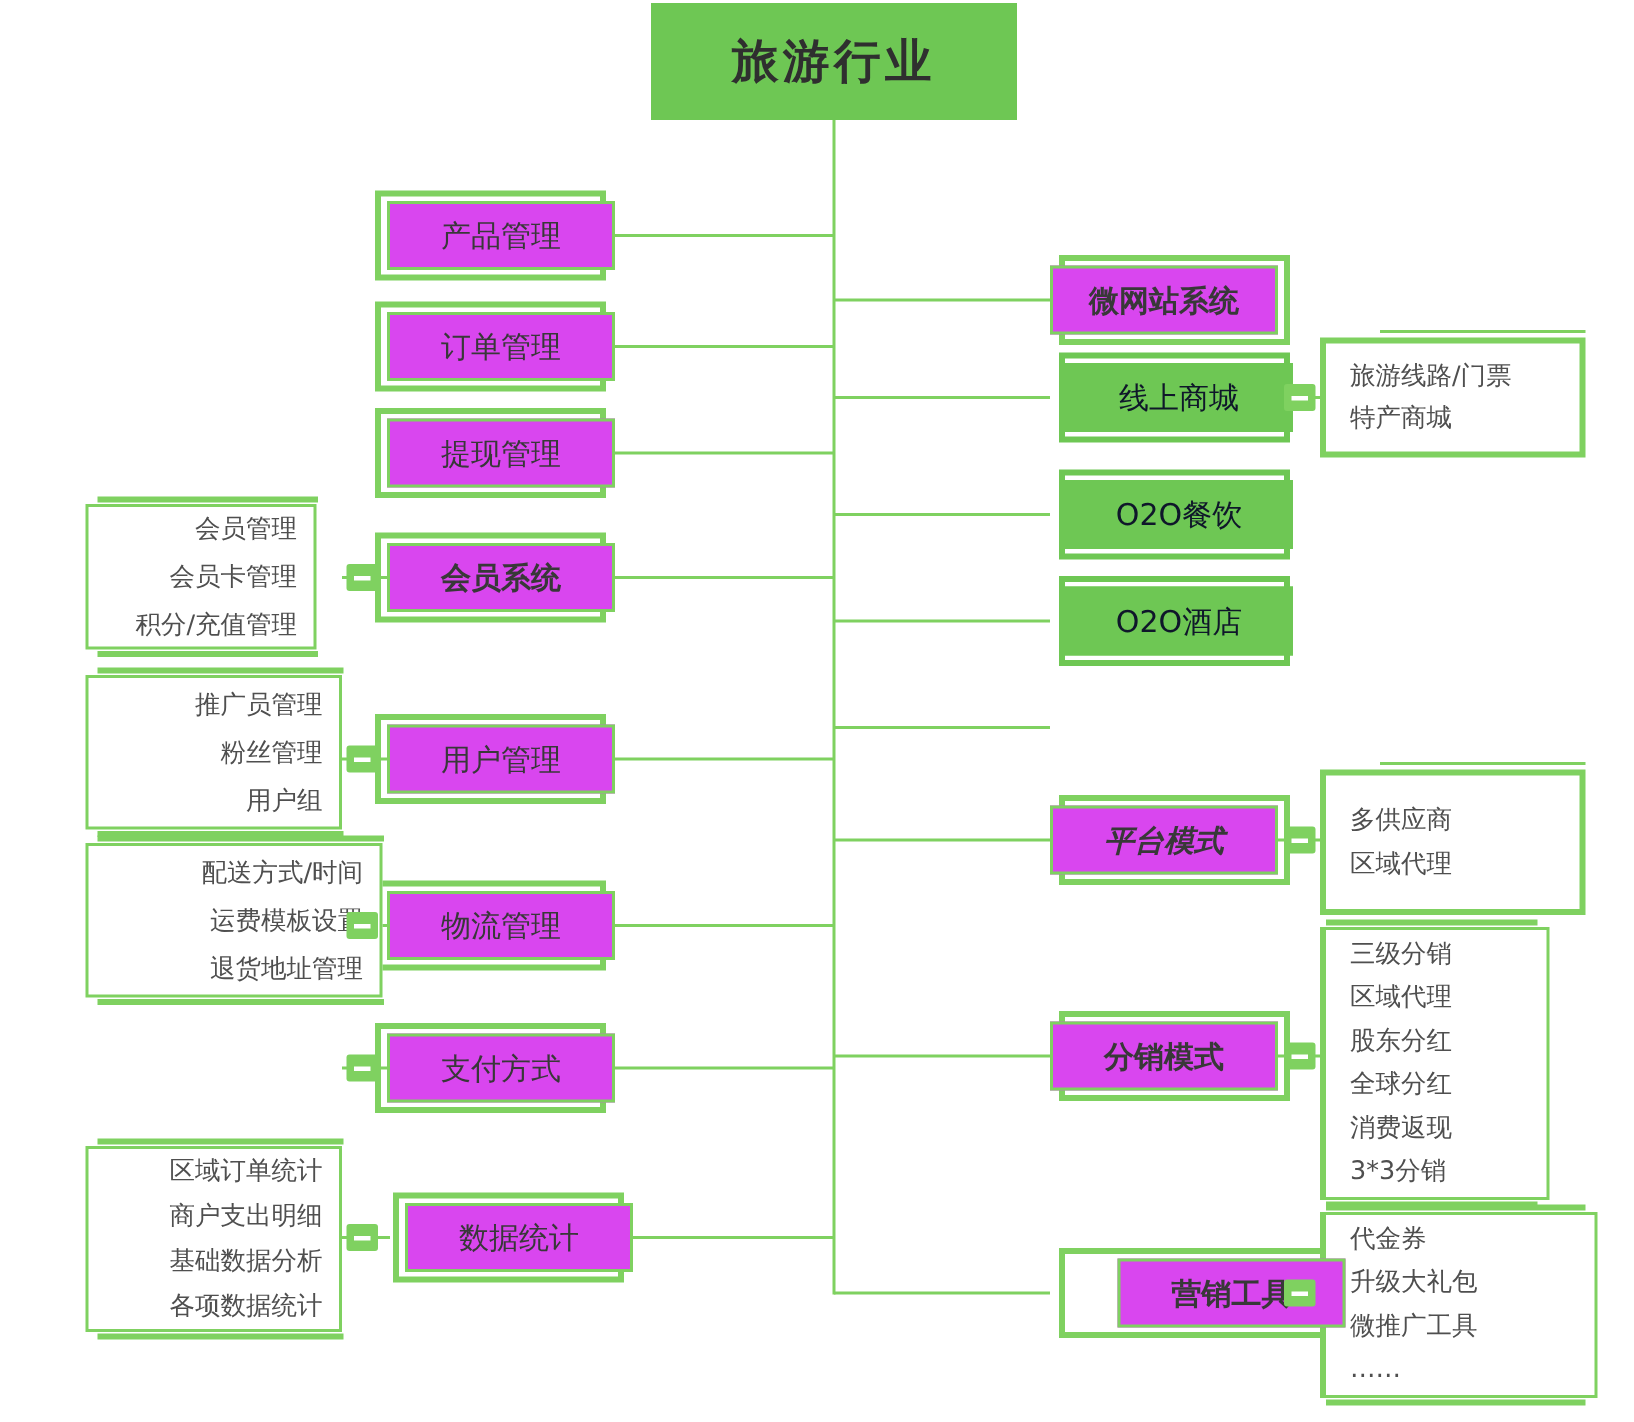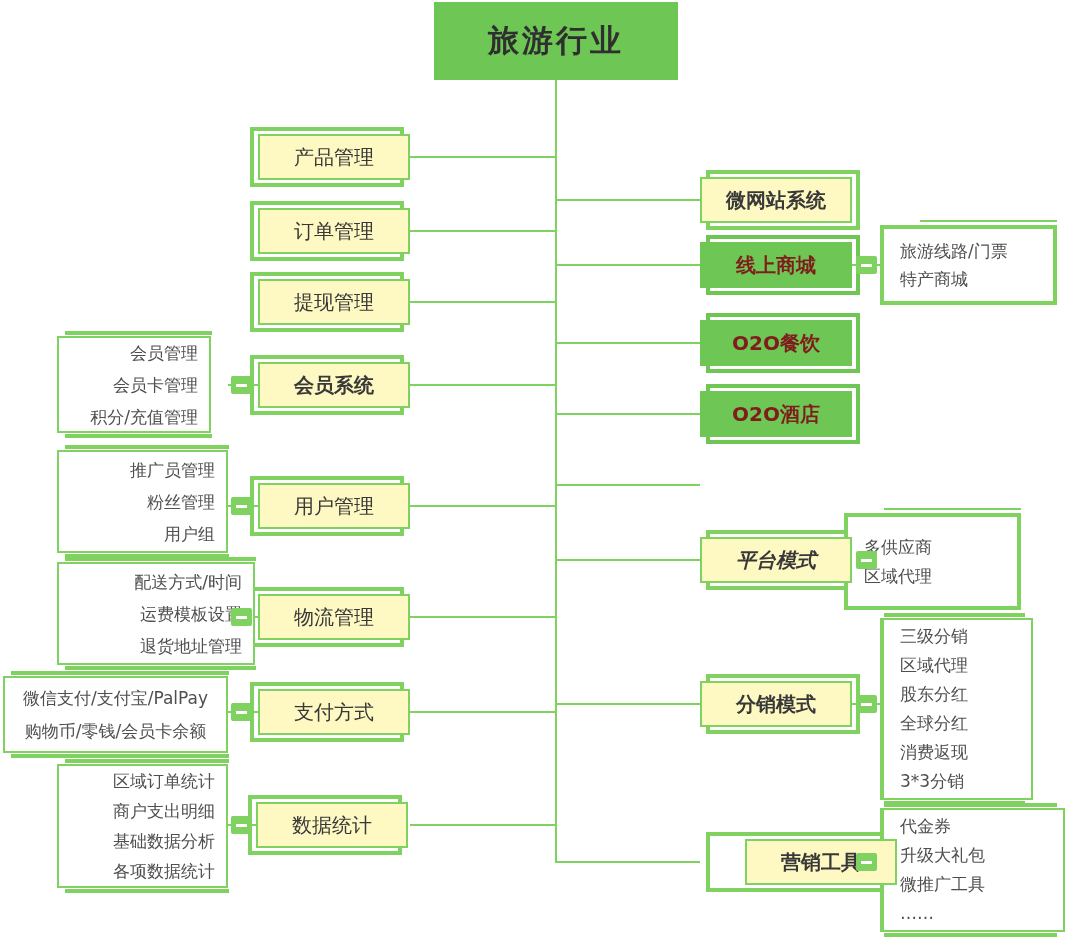--- a/index.html
+++ b/index.html
@@ -20,26 +20,26 @@
   .root-node{position:absolute;left:434px;top:2px;width:244px;height:78px;
     background:var(--g-fill);display:flex;align-items:center;justify-content:center;
     font-size:31px;font-weight:bold;color:#2f2f2f;letter-spacing:3px;}
 
   
   .box{position:absolute;width:152px;height:46px;}
   .box::before{content:"";position:absolute;z-index:0;border:4px solid var(--g-line);}
   .box.off-left::before{top:-7px;bottom:-7px;left:-8px;right:6px;}
   .box.off-right::before{top:-7px;bottom:-7px;left:6px;right:-8px;}
   .box .inner{position:relative;z-index:1;width:100%;height:100%;box-sizing:border-box;
-    background:#fef9c3;border:2px solid var(--g-line);
+    background:#d946ef;border:2px solid var(--g-line);
     display:flex;align-items:center;justify-content:center;
     font-size:20px;color:var(--txt);}
   .box.bold .inner{font-weight:bold;}
   .box.solid::before{border-color:var(--g-fill);}
-  .box.solid .inner{background:var(--g-fill);border-color:var(--g-fill);font-weight:bold;color:#7f1d1d;}
+  .box.solid .inner{background:var(--g-fill);border-color:var(--g-fill);font-weight:normal;color:#0f172a;margin-left:10px;}
 
   
   .subbox{position:absolute;box-sizing:border-box;background:#fff;border:2px solid var(--g-line);
     display:flex;flex-direction:column;justify-content:center;
     font-size:17px;color:var(--sub);}
   .subbox .sub-item{white-space:nowrap;}
   
   .sub-bars::before{content:"";position:absolute;left:6px;right:-3px;top:-7px;height:4px;background:var(--g-line);}
   .sub-bars::after{content:"";position:absolute;left:6px;right:-3px;bottom:-7px;height:4px;background:var(--g-line);}
   .align-right .sub-item{text-align:right;padding-right:11px;}
@@ -117,42 +117,38 @@
   </div>
   <div class="box off-left" style="left:258px;top:483px;">
     <div class="inner">用户管理</div>
   </div>
   <div class="box off-left" style="left:258px;top:594px;">
     <div class="inner">物流管理</div>
   </div>
   <div class="box off-left" style="left:258px;top:689px;">
     <div class="inner">支付方式</div>
   </div>
-  <div class="box off-left" style="left:256px;top:802px;">
+  <div class="box off-left" style="left:270px;top:802px;">
     <div class="inner">数据统计</div>
   </div>
 
   <div class="subbox sub-bars align-right lh32" style="left:57px;top:336px;width:154px;height:97px;">
     <div class="sub-item">会员管理</div>
     <div class="sub-item">会员卡管理</div>
     <div class="sub-item">积分/充值管理</div>
   </div>
   <div class="subbox sub-bars align-right lh32" style="left:57px;top:450px;width:171px;height:103px;">
     <div class="sub-item">推广员管理</div>
     <div class="sub-item">粉丝管理</div>
     <div class="sub-item">用户组</div>
   </div>
   <div class="subbox sub-bars align-right lh32" style="left:57px;top:562px;width:198px;height:103px;">
     <div class="sub-item">配送方式/时间</div>
     <div class="sub-item">运费模板设置</div>
     <div class="sub-item">退货地址管理</div>
-  </div>
-  <div class="subbox sub-bars align-center lh33" style="left:3px;top:676px;width:225px;height:77px;">
-    <div class="sub-item">微信支付/支付宝/PalPay</div>
-    <div class="sub-item">购物币/零钱/会员卡余额</div>
   </div>
   <div class="subbox sub-bars align-right lh30" style="left:57px;top:764px;width:171px;height:124px;">
     <div class="sub-item">区域订单统计</div>
     <div class="sub-item">商户支出明细</div>
     <div class="sub-item">基础数据分析</div>
     <div class="sub-item">各项数据统计</div>
   </div>
 
   <div class="box off-right bold" style="left:700px;top:177px;">
     <div class="inner">微网站系统</div>
@@ -173,21 +169,21 @@
     <div class="inner">分销模式</div>
   </div>
   <div class="box off-right bold" style="left:700px;top:839px;padding-left:45px;">
     <div class="inner">营销工具</div>
   </div>
 
   <div class="subbox sub-thick align-left lh28" style="left:880px;top:225px;width:177px;height:80px;">
     <div class="sub-item">旅游线路/门票</div>
     <div class="sub-item">特产商城</div>
   </div>
-  <div class="subbox sub-thick align-left lh29" style="left:844px;top:513px;width:177px;height:97px;">
+  <div class="subbox sub-thick align-left lh29" style="left:880px;top:513px;width:177px;height:97px;">
     <div class="sub-item">多供应商</div>
     <div class="sub-item">区域代理</div>
   </div>
   <div class="subbox sub-thin-bars align-left lh29" style="left:880px;top:618px;width:153px;height:182px;">
     <div class="sub-item">三级分销</div>
     <div class="sub-item">区域代理</div>
     <div class="sub-item">股东分红</div>
     <div class="sub-item">全球分红</div>
     <div class="sub-item">消费返现</div>
     <div class="sub-item">3*3分销</div>

